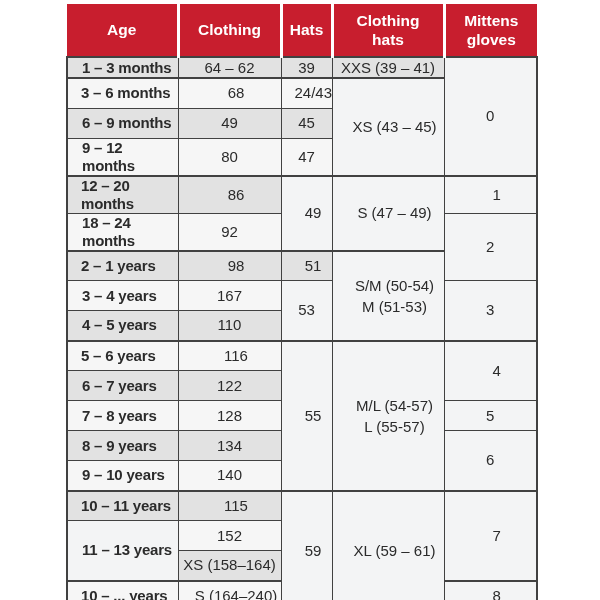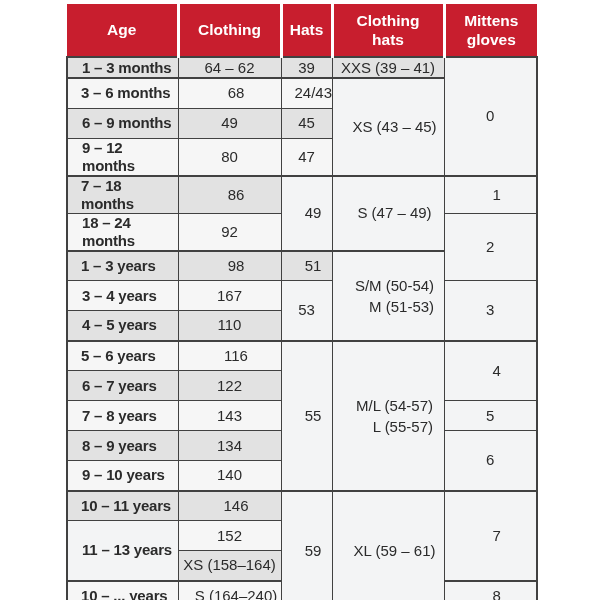--- a/index.html
+++ b/index.html
@@ -60,21 +60,21 @@
   }
   .g { background:var(--row_gray,#e2e2e2); }
   .w { background:var(--row_white,#f6f6f6); }
   .m { background:var(--merged_bg,#f3f4f5); }
   .el { border-left-width:2px; }
   .er { border-right-width:2px; }
   .eb { border-bottom-width:2px;margin-top:48px; }
   tr.gb td { border-top-width:2px;padding-left:13px; }
   .two {
     display:inline-block;
-    text-align:right;
+    text-align:center;
     white-space:pre-line;
     line-height:1.4;
   }
 </style>
 </head>
 <body>
 
 <div class="stage">
   <table class="size-chart">
     <colgroup>
@@ -113,33 +113,33 @@
         <td class="age g el">6 – 9 months</td>
         <td class="g">49</td>
         <td class="g">45</td>
       </tr>
       <tr>
         <td class="age w el">9 – 12 months</td>
         <td class="w">80</td>
         <td class="w">47</td>
       </tr>
       <tr class="gb">
-        <td class="age g el">7 – 18 months</td>
+        <td class="age g el">12 – 20 months</td>
         <td class="g">86</td>
         <td class="m" rowspan="2">49</td>
         <td class="m" rowspan="2">S (47 – 49)</td>
         <td class="m er">1</td>
       </tr>
       <tr>
         <td class="age w el">18 – 24 months</td>
         <td class="w">92</td>
         <td class="m er" rowspan="2">2</td>
       </tr>
       <tr class="gb">
-        <td class="age g el">1 – 3 years</td>
+        <td class="age g el">2 – 1 years</td>
         <td class="g">98</td>
         <td class="g">51</td>
         <td class="m" rowspan="3"><span class="two">S/M (50-54)
 M (51-53)</span></td>
       </tr>
       <tr>
         <td class="age w el">3 – 4 years</td>
         <td class="w">167</td>
         <td class="m" rowspan="2">53</td>
         <td class="m er" rowspan="2">3</td>
@@ -155,35 +155,35 @@
         <td class="m" rowspan="5"><span class="two">M/L (54-57)
 L (55-57)</span></td>
         <td class="m er" rowspan="2">4</td>
       </tr>
       <tr>
         <td class="age g el">6 – 7 years</td>
         <td class="g">122</td>
       </tr>
       <tr>
         <td class="age w el">7 – 8 years</td>
-        <td class="w">143</td>
+        <td class="w">128</td>
         <td class="m er">5</td>
       </tr>
       <tr>
         <td class="age g el">8 – 9 years</td>
         <td class="g">134</td>
         <td class="m er" rowspan="2">6</td>
       </tr>
       <tr>
         <td class="age w el">9 – 10 years</td>
         <td class="w">140</td>
       </tr>
       <tr class="gb">
         <td class="age g el">10 – 11 years</td>
-        <td class="g">146</td>
+        <td class="g">115</td>
         <td class="m eb" rowspan="4">59</td>
         <td class="m eb" rowspan="4">XL (59 – 61)</td>
         <td class="m er" rowspan="3">7</td>
       </tr>
       <tr>
         <td class="age m el" rowspan="2">11 – 13 years</td>
         <td class="w">152</td>
       </tr>
       <tr>
         <td class="g">XS (158–164)</td>

